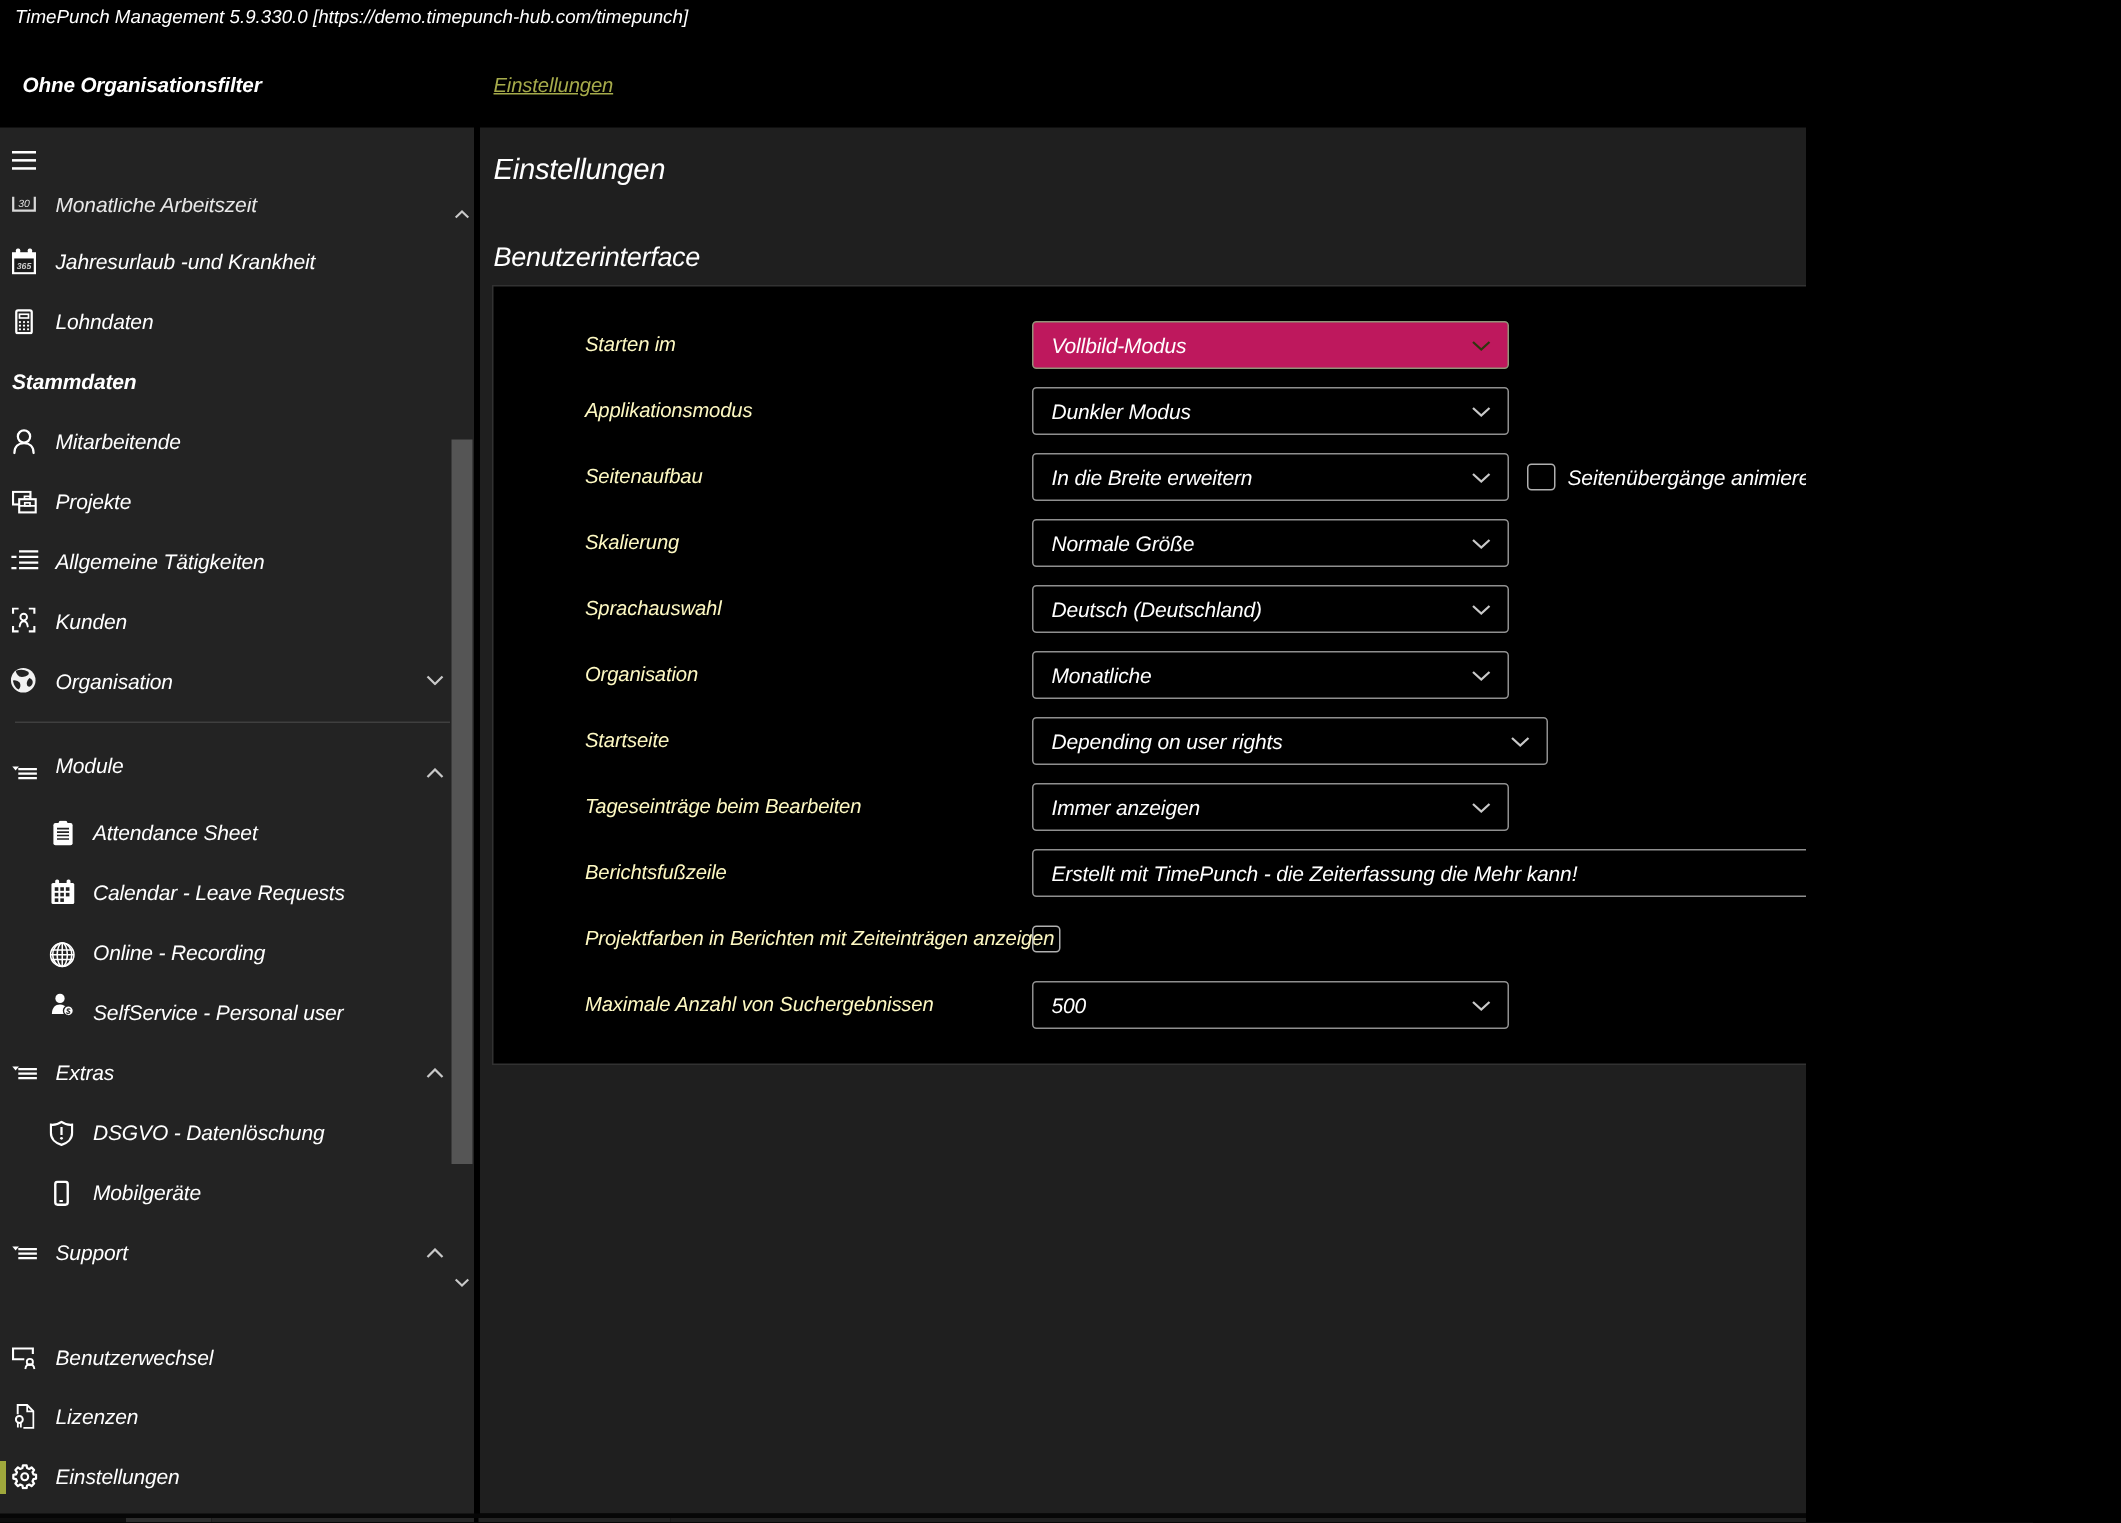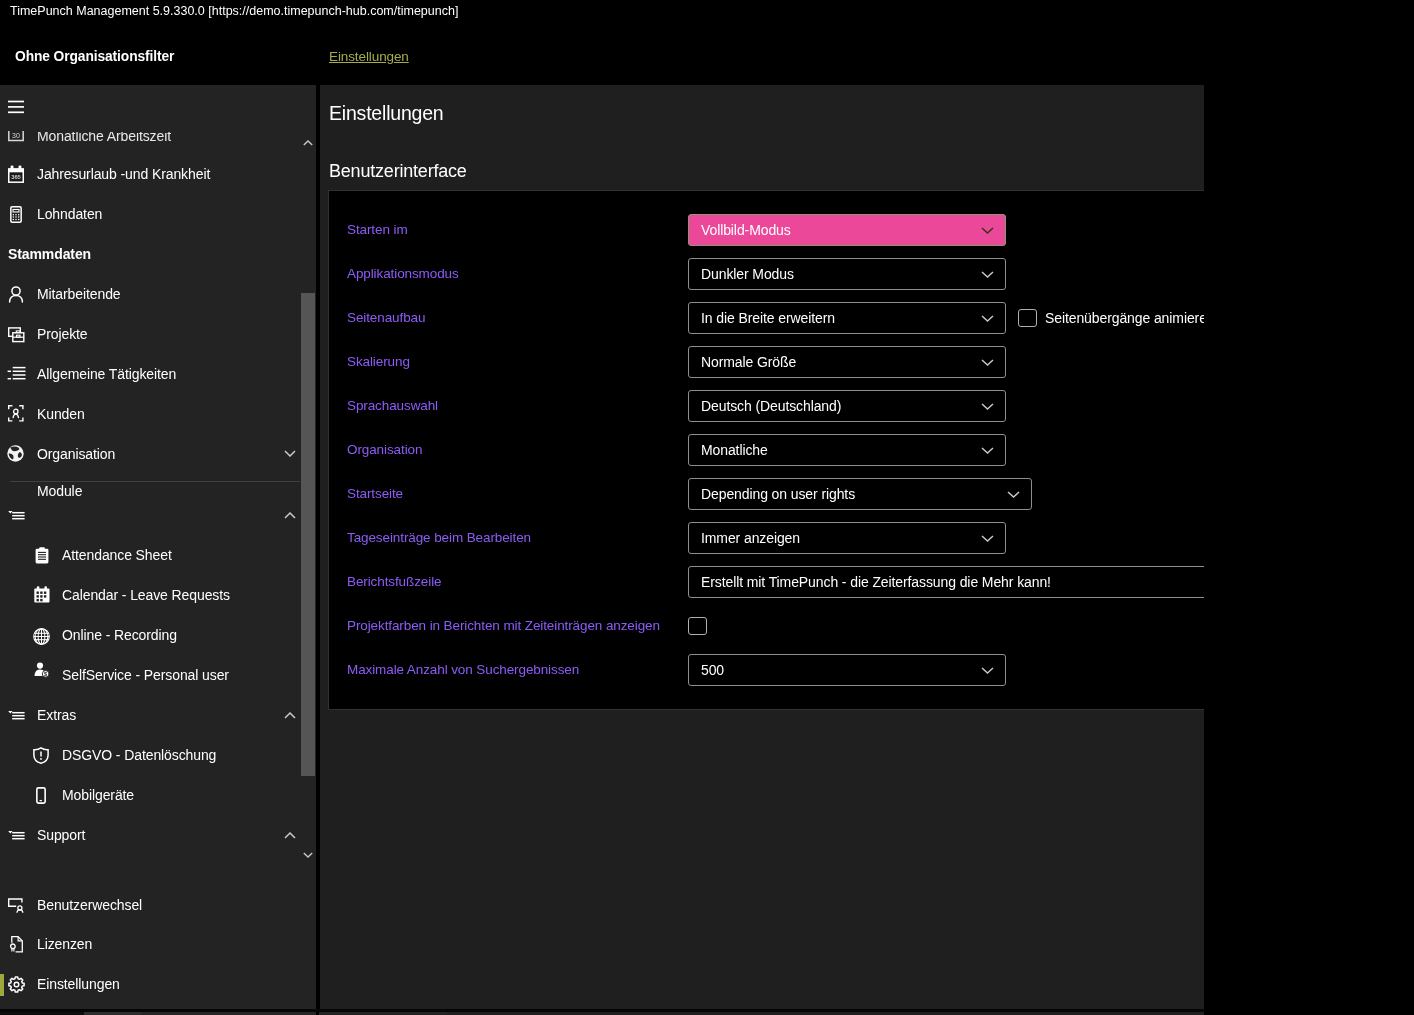--- a/index.html
+++ b/index.html
@@ -1,21 +1,21 @@
 <!DOCTYPE html>
 <html><head>
 <meta charset="utf-8">
 <style>
   html,body{margin:0;padding:0;background:#000;}
   #app{position:relative;width:1204px;height:1015px;background:#000;overflow:hidden;
-       font-family:"Liberation Sans",sans-serif;-webkit-font-smoothing:antialiased;}
+       font-family:"Liberation Sans",sans-serif;font-style:italic;-webkit-font-smoothing:antialiased;}
   .abs{position:absolute;}
   .txt{color:#fff;font-size:14px;line-height:20px;white-space:nowrap;letter-spacing:-0.1px;}
   .navtxt{position:absolute;color:#fff;font-size:14px;line-height:20px;white-space:nowrap;letter-spacing:-0.1px;}
-  .olab{position:absolute;color:#8b5cf6;font-size:13.5px;line-height:20px;white-space:nowrap;letter-spacing:-0.1px;}
+  .olab{position:absolute;color:#fef9c3;font-size:13.5px;line-height:20px;white-space:nowrap;letter-spacing:-0.1px;margin-left:43px;}
   .dd{position:absolute;left:688px;width:316px;height:29.5px;background:#000;border:1px solid #8f8f8f;border-radius:3px;}
   .ddt{position:absolute;left:12px;top:4.5px;color:#fff;font-size:14px;line-height:20px;white-space:nowrap;letter-spacing:-0.1px;}
   .chev{position:absolute;right:11px;top:12px;}
   svg{display:block;}
 </style>
 </head>
 <body>
 <div id="app">
 
   <div class="abs" style="left:0;top:0;width:1414px;height:85px;background:#000;"></div>
@@ -130,21 +130,21 @@
     <div class="abs" style="left:10px;top:480.5px;width:290px;height:1px;background:#3f3f3f;"></div>
 
     <svg class="abs" style="left:7.5px;top:508px;" width="17" height="15" viewBox="0 0 17 15">
       <path d="M0.2,3 L4.6,3 L2.4,5.6 Z" fill="#fff"></path>
       <g stroke="#fff" stroke-width="1.5">
           <line x1="4.2" y1="4.7" x2="16.6" y2="4.7"></line>
           <line x1="4.2" y1="7.7" x2="16.6" y2="7.7"></line>
           <line x1="4.2" y1="10.7" x2="16.6" y2="10.7"></line>
         </g>
     </svg>
-    <div class="navtxt" style="left:37px;top:481px;">Module</div>
+    <div class="navtxt" style="left:37px;top:500px;">Module</div>
     <svg class="abs" style="left:284px;top:511.5px;" width="12" height="7" viewBox="0 0 12 7">
         <path d="M1,6 L6,1 L11,6" fill="none" stroke="#c9c9c9" stroke-width="1.5"></path>
       </svg>
 
     <svg class="abs" style="left:35px;top:547px;" width="14" height="17" viewBox="0 0 14 17">
       <rect x="4.2" y="0.2" width="5.6" height="3.4" rx="1" fill="#fff"></rect>
       <rect x="0.6" y="1.7" width="12.8" height="14.8" rx="1.4" fill="#fff"></rect>
       <g stroke="#232323" stroke-width="1.1">
         <line x1="3" y1="5.4" x2="11" y2="5.4"></line>
         <line x1="3" y1="7.7" x2="11" y2="7.7"></line>
@@ -262,21 +262,21 @@
   </div>
 
   <div class="abs" style="left:329px;top:101px;color:#fff;font-size:19.5px;line-height:24px;letter-spacing:-0.2px;">Einstellungen</div>
   <div class="abs" style="left:329px;top:160px;color:#fff;font-size:18px;line-height:22px;letter-spacing:-0.2px;">Benutzerinterface</div>
 
   <div class="abs" style="left:328px;top:190px;width:1024px;height:518px;background:#000;border:1px solid #323232;"></div>
 
   <div id="form">
 
     <div class="olab" style="left:347px;top:220px;">Starten im</div>
-    <div class="dd" style="top:214px;background:#ec4899;border-color:#8f9377;">
+    <div class="dd" style="top:214px;background:#be185d;border-color:#8f9377;">
       <div class="ddt">Vollbild-Modus</div>
       <svg class="chev" width="13" height="7" viewBox="0 0 13 7">
           <path d="M1,1 L6.5,6 L12,1" fill="none" stroke="#2f370e" stroke-width="1.5"></path>
         </svg>
     </div>
 
     <div class="olab" style="left:347px;top:264px;">Applikationsmodus</div>
     <div class="dd" style="top:258px;">
       <div class="ddt">Dunkler Modus</div>
       <svg class="chev" width="13" height="7" viewBox="0 0 13 7">

